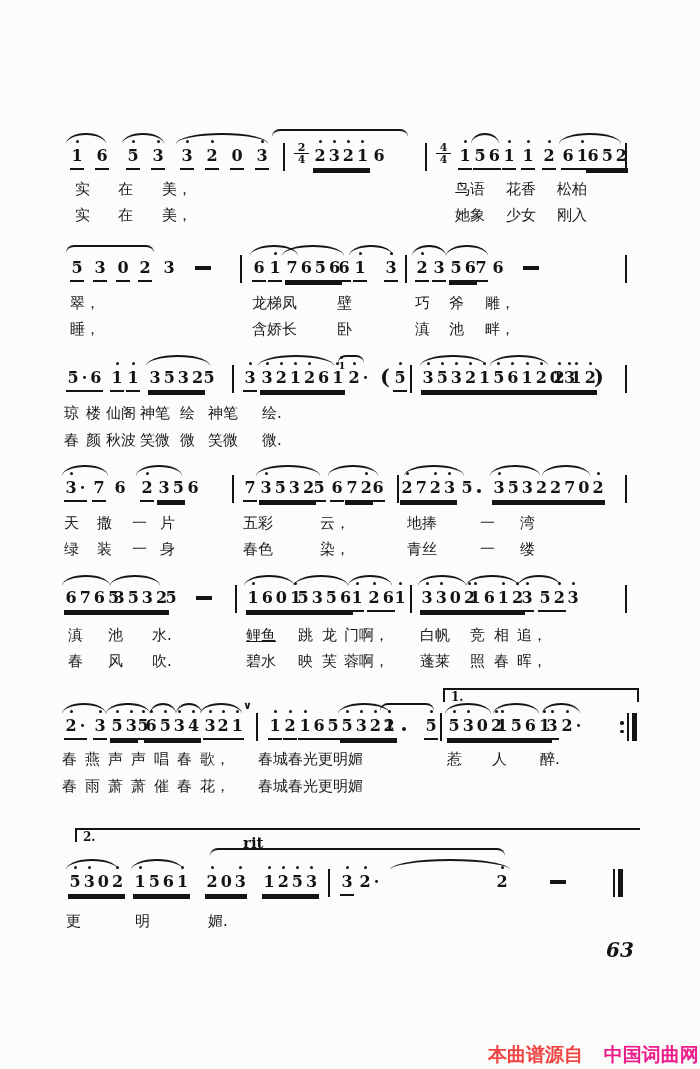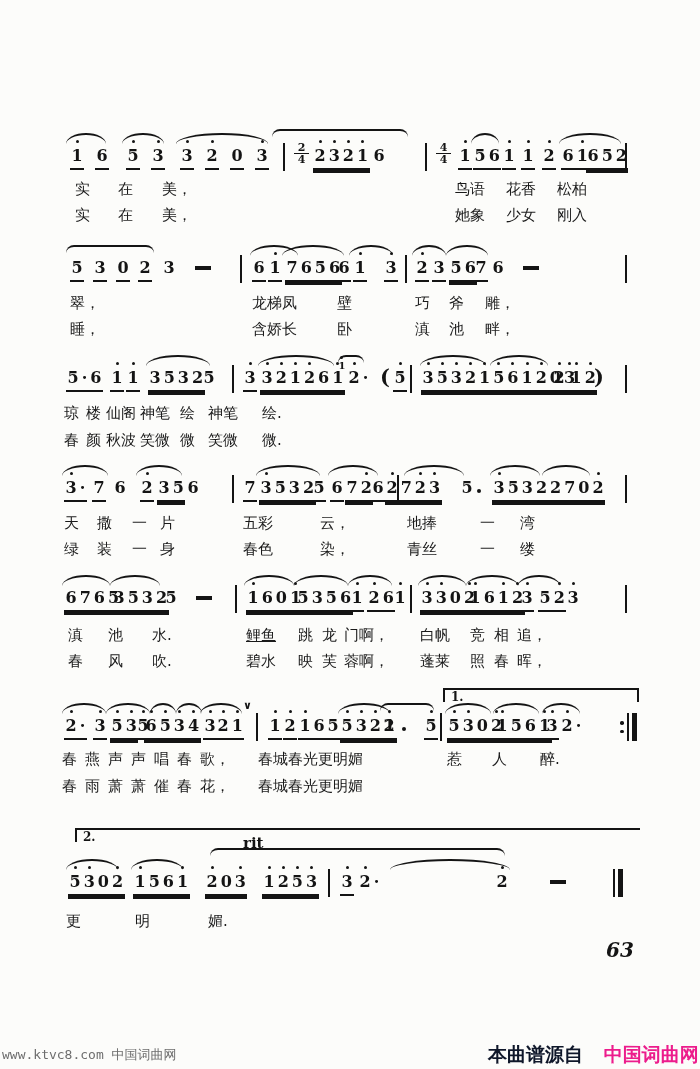--- a/index.html
+++ b/index.html
@@ -31,29 +31,28 @@
   .arc.flat{height:6px;border-radius:8px 8px 0 0;}
   .volta{position:absolute;height:12px;border-top:2px solid var(--ink);}
   .volta.hl{border-left:2px solid var(--ink);}
   .volta.hr{border-right:2px solid var(--ink);}
   .volta b{position:absolute;left:6px;top:0;color:var(--ink);font:700 12px "DejaVu Serif",serif;}
   .mtext{position:absolute;color:var(--ink);font:700 15px "DejaVu Serif",serif;}
   .lyr{position:absolute;color:#1a1a1a;font:15px "DejaVu Sans",sans-serif;white-space:nowrap;}
   #pageno{position:absolute;left:606px;top:938px;color:var(--ink);font:italic 700 20px "DejaVu Serif",serif;}
   #wm-left{position:absolute;left:2px;top:1046px;color:#6d6d6d;font:13px "DejaVu Sans Mono",monospace;}
   #src{position:absolute;left:488px;top:1042px;font:700 19px "DejaVu Sans",sans-serif;white-space:nowrap;}
-  #src .pre{color:#0f172a;}
+  #src .pre{color:#ef4444;}
   #src .site{color:#ec1c8c;margin-left:14px;}
 </style>
 </head>
 <body>
 
 <div id="page">
   <div id="pageno">63</div>
-  <div id="wm-left">www.ktvc8.com 中国词曲网</div>
   <div id="src">
     <span class="pre">本曲谱源自</span>
     <span class="site">中国词曲网</span>
   </div>
 <div class="system" style="top: 146px;">
       <span class="note u1" style="left: 70px;"><span class="ch">1<i class="hdot"></i></span></span>
       <span class="note u1" style="left: 95px;"><span class="ch">6</span></span>
       <span class="note u1" style="left: 126px;"><span class="ch">5<i class="hdot"></i></span></span>
       <span class="note u1" style="left: 151px;"><span class="ch">3<i class="hdot"></i></span></span>
       <span class="note u1" style="left: 180px;"><span class="ch">3<i class="hdot"></i></span></span>
@@ -187,21 +186,21 @@
       <span class="note u2" style="left: 157px;"><span class="ch">3</span><span class="ch">5</span></span>
       <span class="note" style="left: 186px;"><span class="ch">6</span></span>
       <div class="bar" style="left: 232px;"></div>
       <span class="note u1" style="left: 243px;"><span class="ch">7</span></span>
       <span class="note u2" style="left: 259px;"><span class="ch">3<i class="hdot"></i></span><span class="ch">5</span><span class="ch">3</span><span class="ch">2</span></span>
       <span class="note u1" style="left: 312px;"><span class="ch">5</span></span>
       <span class="note u1" style="left: 330px;"><span class="ch">6</span></span>
       <span class="note u2" style="left: 345px;"><span class="ch">7</span><span class="ch">2<i class="hdot"></i></span></span>
       <span class="note u1" style="left: 371px;"><span class="ch">6</span></span>
       <div class="bar" style="left: 397px;"></div>
-      <span class="note u2" style="left: 385px;"><span class="ch">2<i class="hdot"></i></span><span class="ch">7</span><span class="ch">2<i class="hdot"></i></span><span class="ch">3<i class="hdot"></i></span></span>
+      <span class="note u2" style="left: 400px;"><span class="ch">2<i class="hdot"></i></span><span class="ch">7</span><span class="ch">2<i class="hdot"></i></span><span class="ch">3<i class="hdot"></i></span></span>
       <span class="note" style="left: 460px;"><span class="ch">5</span></span>
       <div class="adot" style="left: 477px;"></div>
       <span class="note u2" style="left: 492px;"><span class="ch">3<i class="hdot"></i></span><span class="ch">5</span><span class="ch">3</span><span class="ch">2</span><span class="ch">2</span><span class="ch">7</span><span class="ch">0</span><span class="ch">2<i class="hdot"></i></span></span>
       <div class="bar" style="left: 625px;"></div>
       <div class="arc" style="left: 62px; width: 46px; top: -13px;"></div>
       <div class="arc" style="left: 136px; width: 46px; top: -13px;"></div>
       <div class="arc" style="left: 256px; width: 64px; top: -13px;"></div>
       <div class="arc" style="left: 328px; width: 50px; top: -13px;"></div>
       <div class="arc" style="left: 404px; width: 60px; top: -13px;"></div>
       <div class="arc" style="left: 490px; width: 50px; top: -13px;"></div>

